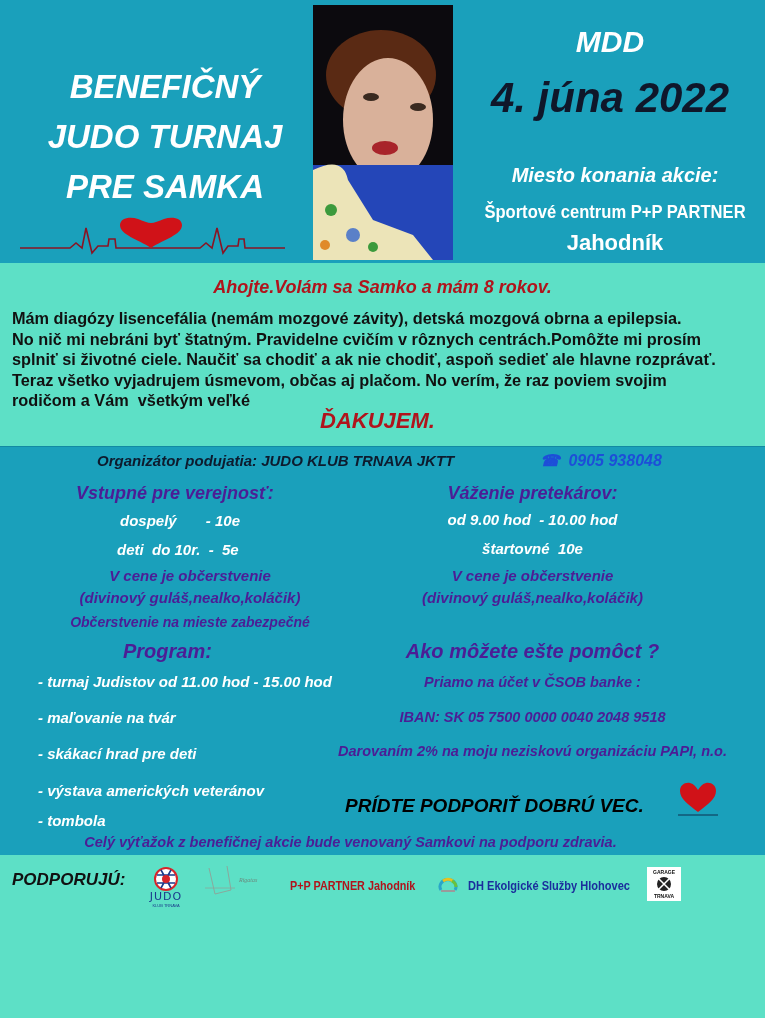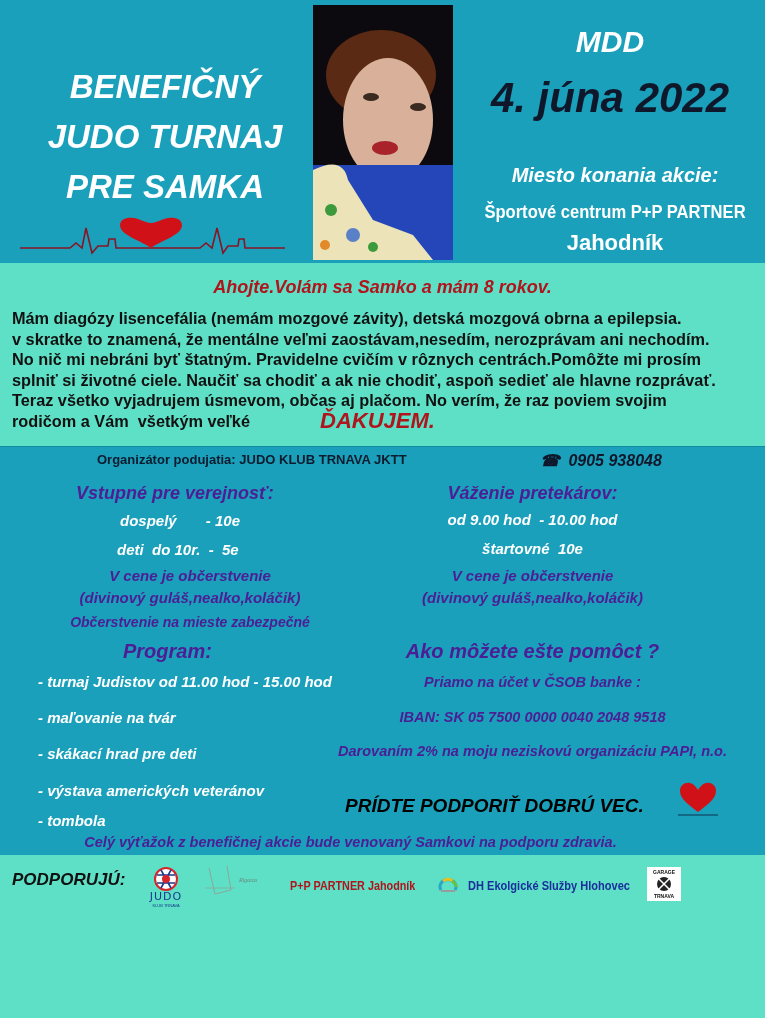--- a/index.html
+++ b/index.html
@@ -18,22 +18,22 @@
   .date { left:460px; top:74px; width:300px; text-align:center; color:#0f172a; font-weight:bold; font-style:italic; font-size:42px; }
   .venue-label { left:460px; top:164px; width:310px; text-align:center; color:#fff; font-weight:bold; font-style:italic; font-size:20px; }
   .venue-name { left:460px; top:202px; width:310px; text-align:center; color:#fff; font-weight:bold; font-size:18px; transform:scaleX(0.92); }
   .venue-city { left:460px; top:230px; width:310px; text-align:center; color:#fff; font-weight:bold; font-size:22px; }
 
   .greet { left:0; top:277px; width:765px; text-align:center; color:#b0141c; font-weight:bold; font-style:italic; font-size:18px; }
   .story { left:12px; top:308px; width:750px; color:#111; font-weight:bold; font-size:16.3px; line-height:20.5px; }
   .story .ln { display:block; white-space:nowrap; }
   .thanks { left:320px; top:408px; color:#b0141c; font-weight:bold; font-style:italic; font-size:22px; }
 
-  .org { left:97px; top:452px; color:#0d1b2e; font-weight:bold; font-size:13px; }
-  .phone { left:540px; top:451px; color:#0f172a; font-weight:bold; font-style:italic; font-size:16px;text-align:center; }
+  .org { left:97px; top:452px; color:#0d1b2e; font-weight:bold; font-style:italic; font-size:15px; }
+  .phone { left:540px; top:451px; color:#1d4ed8; font-weight:bold; font-style:italic; font-size:16px;text-align:center; }
   .dark-h { color:#4c1d95; font-weight:bold; font-style:italic; }
   .white-t { color:#fff; font-weight:bold; font-style:italic; }
   .fee-head { left:76px; top:483px; font-size:18px; }
   .fee1 { left:120px; top:512px; font-size:15px; white-space:pre; }
   .fee2 { left:117px; top:541px; font-size:15px; white-space:pre; }
   .incl-l1 { left:0; top:567px; width:380px; text-align:center; font-size:15px; }
   .incl-l2 { left:0; top:589px; width:380px; text-align:center; font-size:15px; }
   .refresh { left:0; top:614px; width:380px; text-align:center; font-size:14px; }
   .weigh-head { left:380px; top:483px; width:305px; text-align:center; font-size:18px; }
   .weigh1 { left:380px; top:511px; width:305px; text-align:center; font-size:15px; white-space:pre; }
@@ -99,21 +99,20 @@
 
 <div class="abs mdd">MDD</div>
 <div class="abs date">4. júna 2022</div>
 <div class="abs venue-label">Miesto konania akcie:</div>
 <div class="abs venue-name">Športové centrum P+P PARTNER</div>
 <div class="abs venue-city">Jahodník</div>
 
 <div class="abs greet">Ahojte.Volám sa Samko a mám 8 rokov.</div>
 <div class="abs story">
   <span class="ln">Mám diagózy lisencefália (nemám mozgové závity), detská mozgová obrna a epilepsia.</span>
-  <span class="ln">v skratke to znamená, že mentálne veľmi zaostávam,nesedím, nerozprávam ani nechodím.</span>
   <span class="ln">No nič mi nebráni byť štatným. Pravidelne cvičím v rôznych centrách.Pomôžte mi prosím</span>
   <span class="ln">splniť si životné ciele. Naučiť sa chodiť a ak nie chodiť, aspoň sedieť ale hlavne rozprávať.</span>
   <span class="ln">Teraz všetko vyjadrujem úsmevom, občas aj plačom. No verím, že raz poviem svojim</span>
   <span class="ln" style="white-space:pre;">rodičom a Vám  všetkým veľké</span>
 </div>
 <div class="abs thanks">ĎAKUJEM.</div>
 
 <div class="abs org">Organizátor podujatia: JUDO KLUB TRNAVA JKTT</div>
 <div class="abs phone">
   <span>☎</span>

